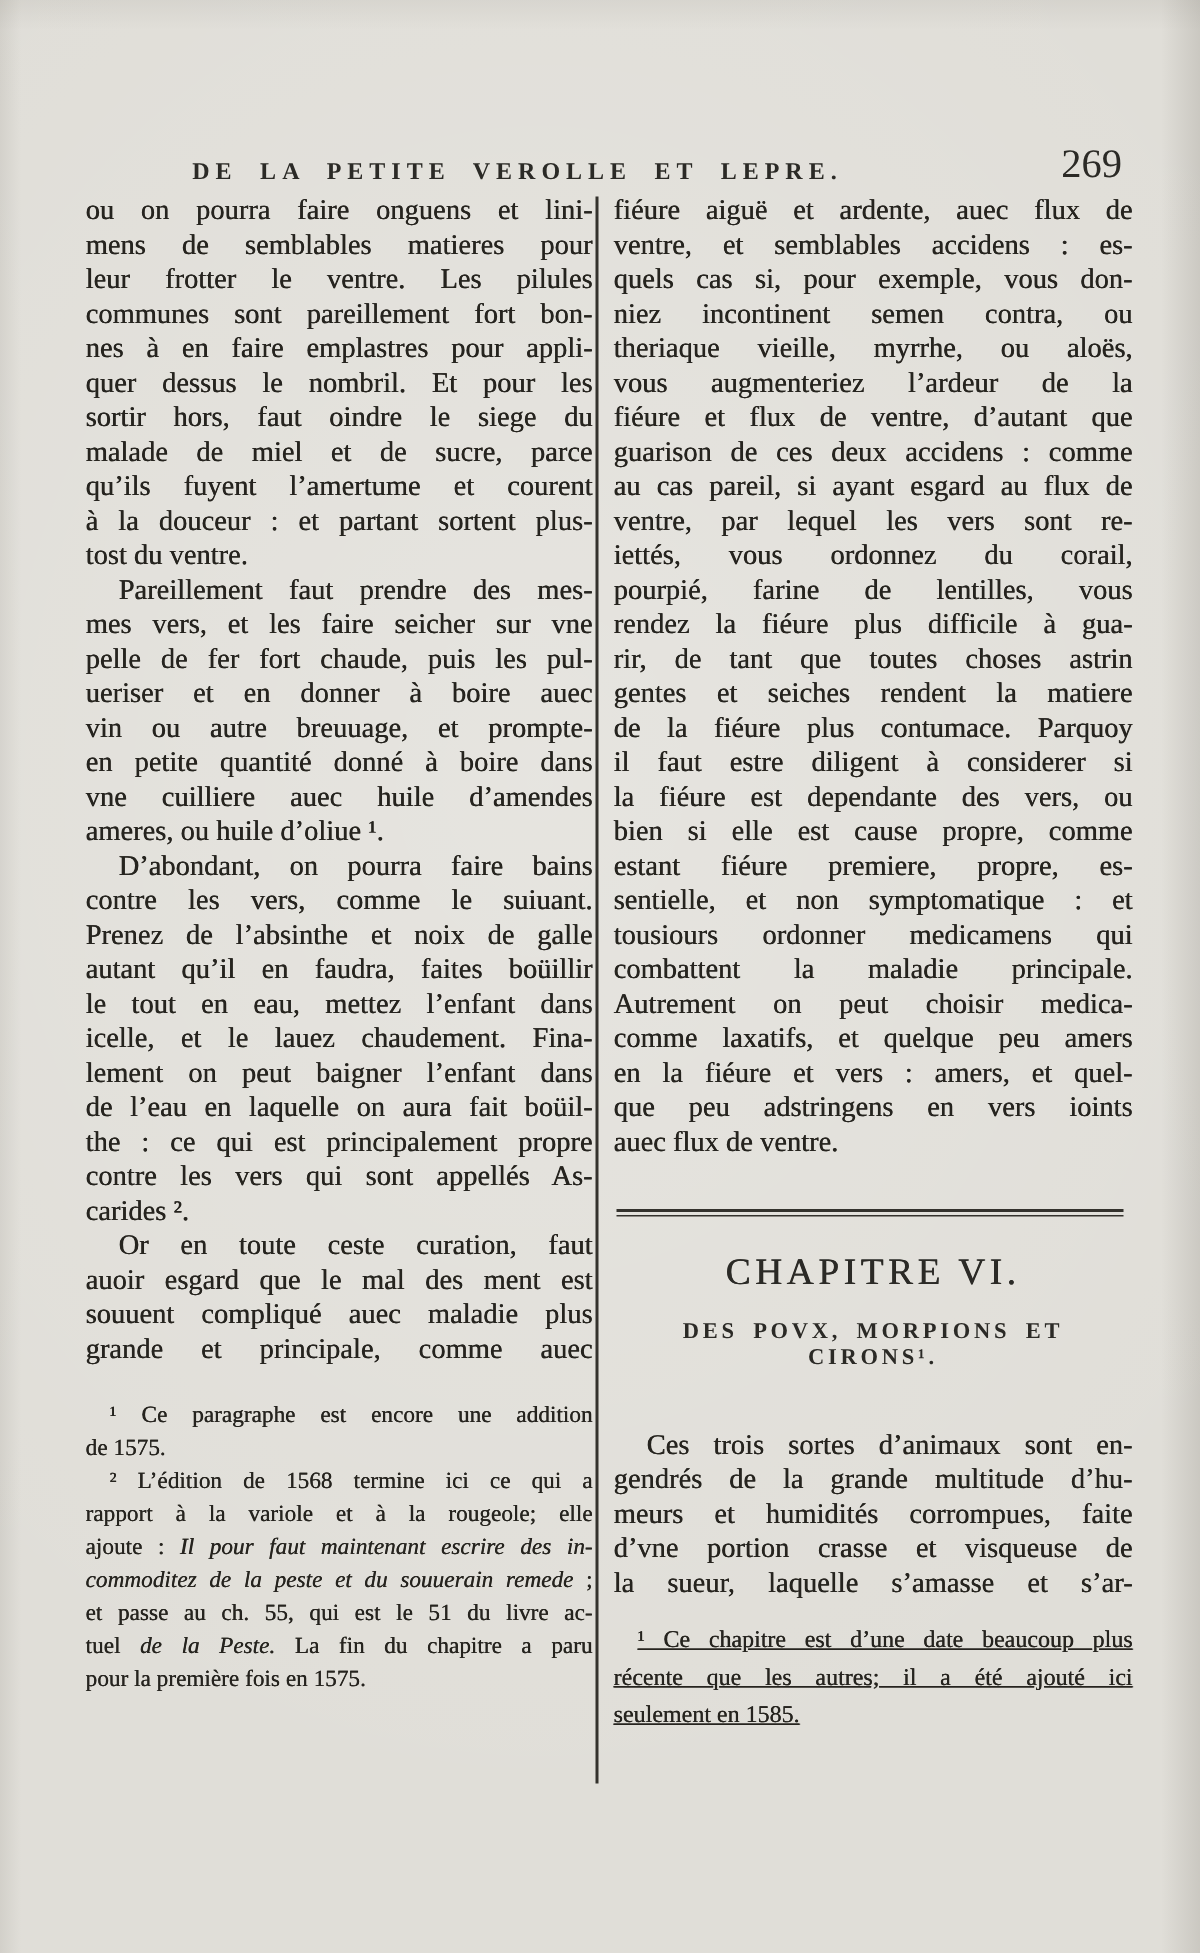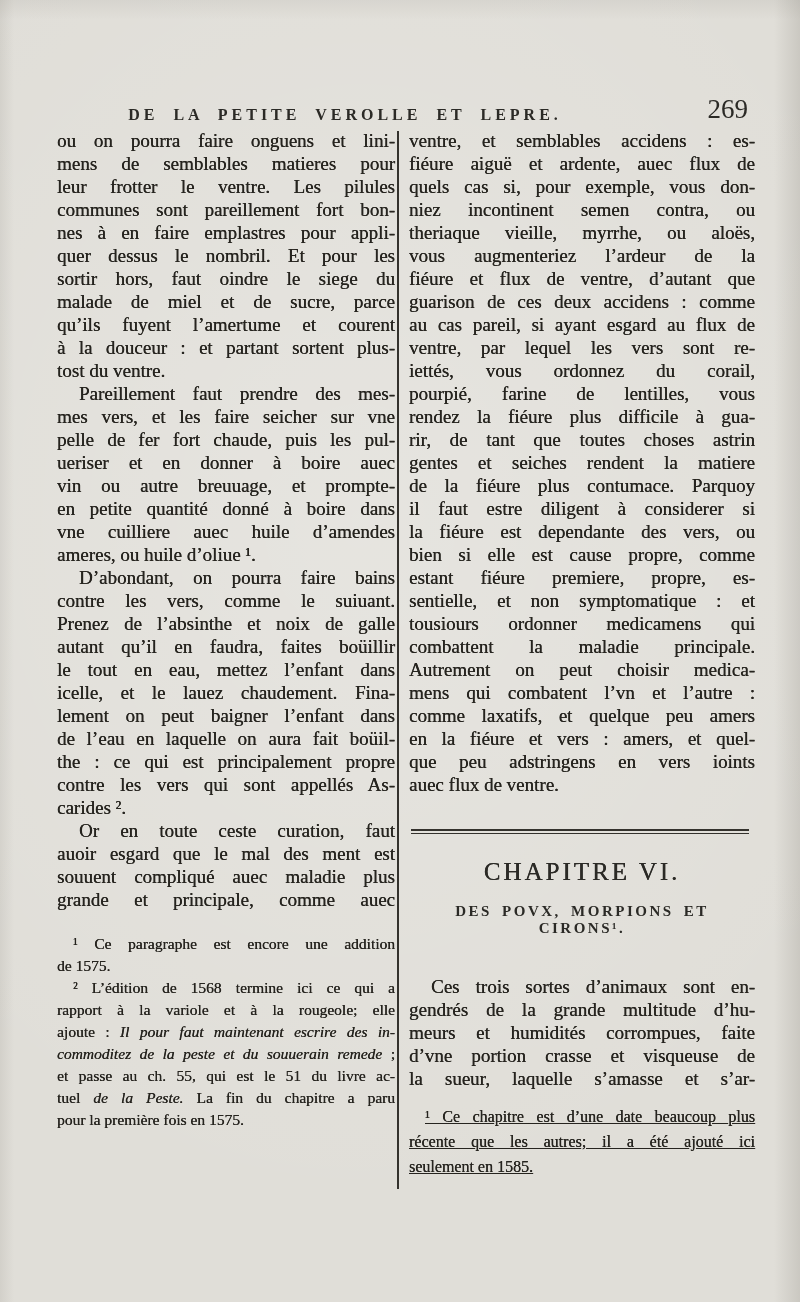--- a/index.html
+++ b/index.html
@@ -142,22 +142,22 @@
             <div class="line">et passe au ch. 55, qui est le 51 du livre ac-</div>
             <div class="line">tuel <i>de la Peste.</i> La fin du chapitre a paru</div>
             <div class="line endline">pour la première fois en 1575.</div>
           </div>
         </div>
     </div>
 
     <div class="column right">
       <div class="body-text">
           <div class="para">
+            <div class="line">fiéure aiguë et ardente, auec flux de</div>
             <div class="line">ventre, et semblables accidens : es-</div>
-            <div class="line">fiéure aiguë et ardente, auec flux de</div>
             <div class="line">quels cas si, pour exemple, vous don-</div>
             <div class="line">niez incontinent semen contra, ou</div>
             <div class="line">theriaque vieille, myrrhe, ou aloës,</div>
             <div class="line">vous augmenteriez l’ardeur de la</div>
             <div class="line">fiéure et flux de ventre, d’autant que</div>
             <div class="line">guarison de ces deux accidens : comme</div>
             <div class="line">au cas pareil, si ayant esgard au flux de</div>
             <div class="line">ventre, par lequel les vers sont re-</div>
             <div class="line">iettés, vous ordonnez du corail,</div>
             <div class="line">pourpié, farine de lentilles, vous</div>
@@ -166,21 +166,20 @@
             <div class="line">gentes et seiches rendent la matiere</div>
             <div class="line">de la fiéure plus contumace. Parquoy</div>
             <div class="line">il faut estre diligent à considerer si</div>
             <div class="line">la fiéure est dependante des vers, ou</div>
             <div class="line">bien si elle est cause propre, comme</div>
             <div class="line">estant fiéure premiere, propre, es-</div>
             <div class="line">sentielle, et non symptomatique : et</div>
             <div class="line">tousiours ordonner medicamens qui</div>
             <div class="line">combattent la maladie principale.</div>
             <div class="line">Autrement on peut choisir medica-</div>
-            <div class="line">mens qui combatent l’vn et l’autre :</div>
             <div class="line">comme laxatifs, et quelque peu amers</div>
             <div class="line">en la fiéure et vers : amers, et quel-</div>
             <div class="line">que peu adstringens en vers ioints</div>
             <div class="line endline">auec flux de ventre.</div>
           </div>
         </div>
 
       <div class="section-rule"></div>
 
       <h2 class="chapter-heading">CHAPITRE VI.</h2>

